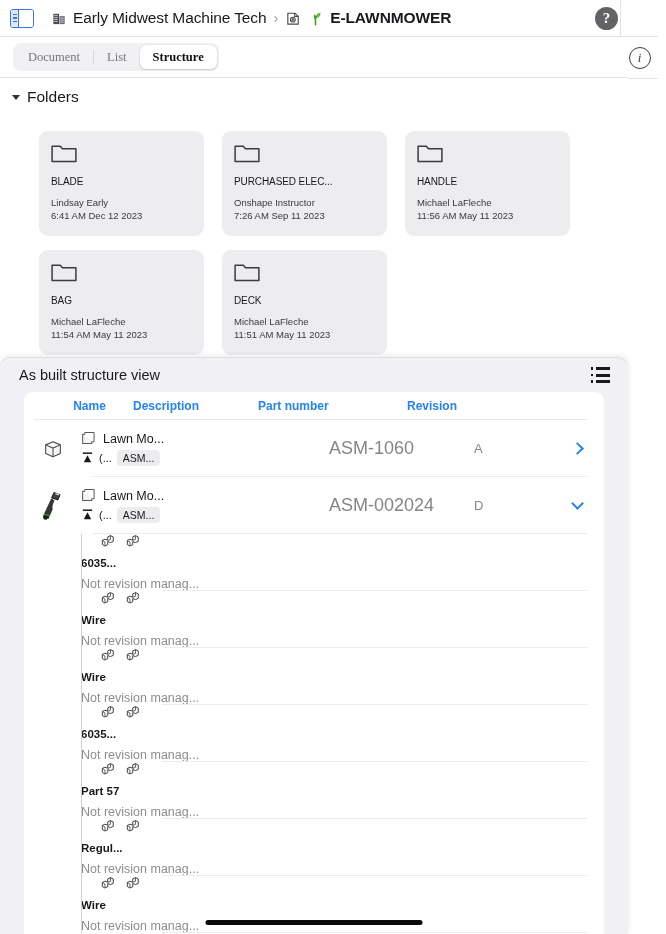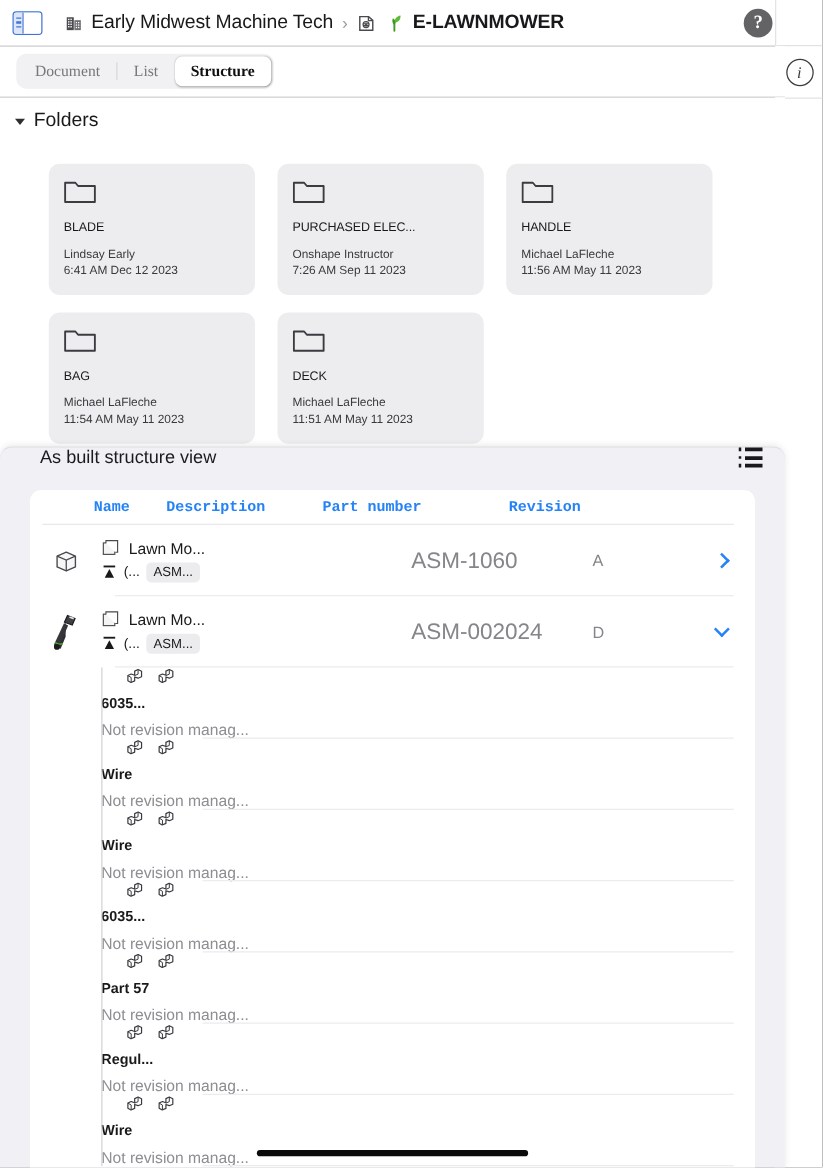--- a/index.html
+++ b/index.html
@@ -5,21 +5,21 @@
   * { box-sizing: border-box; margin: 0; padding: 0; }
   html, body {
     width: 666px; height: 934px;
     font-family: "Liberation Sans", sans-serif;
     background: #ffffff;
     overflow: hidden;
   }
   .app {
     position: relative;
     width: 658px; height: 934px;
-    background: #000000;
+    background: #14b8a6;
   }
 
   
   .topbar {
     position: absolute; left: 0; top: 0;
     width: 628px; height: 37px;
     background: #ffffff;
     border-bottom: 1px solid #e3e3e6;
     display: flex; align-items: center;
     padding-left: 10px;
@@ -151,22 +151,22 @@
   .sheet {
     position: absolute; left: 0; top: 357px;
     width: 628px; height: 577px;
     background: #f0f0f5;
     border-top: 1px solid #dededf;
     border-top-left-radius: 10px;
     border-top-right-radius: 10px;
     box-shadow: 0 -1px 6px rgba(0,0,0,.09);
   }
   .sheet-head {
-    height: 34px; display: flex; 
-    padding: 0 18px 0 32px;
+    height: 34px; display: flex; align-items: center;
+    padding: 0 18px 0 19px;
     gap: 22px;
   }
   .sheet-title { font-size: 14.5px; color: #1b1b1d; flex: 1; }
   .list-icon { display: flex; flex-direction: column; gap: 3.5px; }
   .list-icon .li-row { display: flex; align-items: center; gap: 3px; }
   .list-icon .li-dot { width: 2.5px; height: 2.5px; background: #19191b; }
   .list-icon .li-bar { width: 14px; height: 3px; background: #19191b; }
 
   .table-card {
     margin: 0 24px;
@@ -178,21 +178,20 @@
   }
   .thead {
     display: flex; align-items: center;
     height: 28px; padding-left: 27px;
     border-bottom: 1px solid #e8e8ea;
     margin: 0 17px 0 10px;
   }
   .th {
     font-size: 12px; font-weight: bold; color: #2583f5;
     white-space: nowrap;
-    font-family: Liberation Mono, monospace;
   }
   .th.c-name { width: 57px; text-align: center; }
   .th.c-desc { width: 130px; padding-left: 15px; }
   .th.c-part { width: 135px; padding-left: 10px; }
   .th.c-rev  { width: 100px; padding-left: 24px; }
 
   .row {
     display: flex; align-items: stretch;
     min-height: 57px;
     position: relative;

